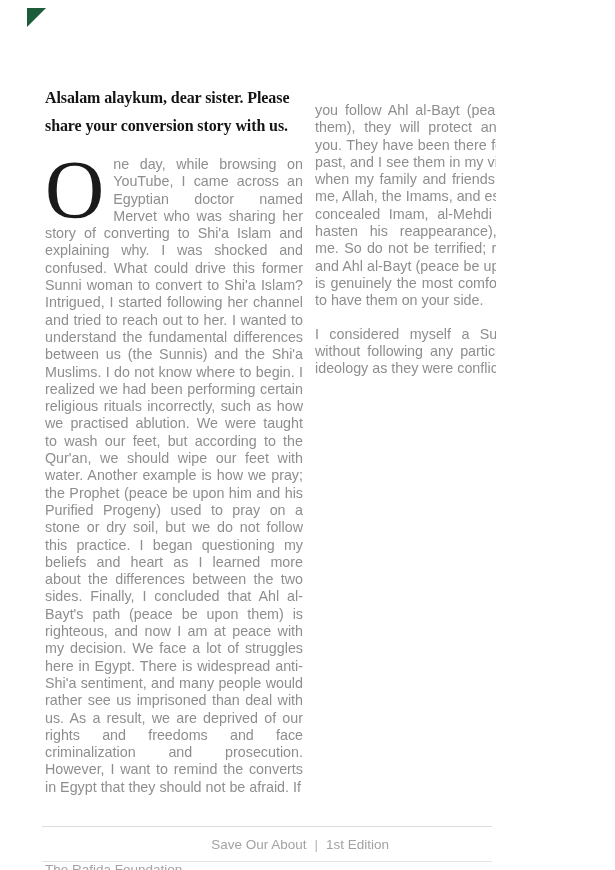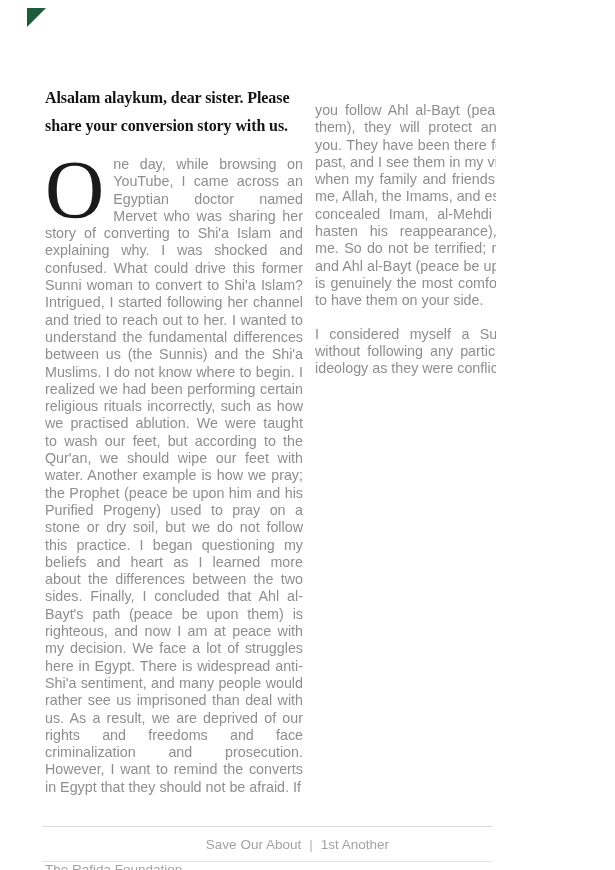--- a/index.html
+++ b/index.html
@@ -101,21 +101,21 @@
 
 
     <p class="body-para">I considered myself a Sunni Muslim without following any particular sect or ideology as they were conflicting.</p>
   </div>
 
   <div class="footer-rule-top"></div>
 
   <div class="footer-publisher">The Rafida Foundation</div>
 
   <div class="footer-right">
-    <span>Save Our About</span><span class="sep">|</span><span>1st Another</span>
+    <span>Save Our About</span><span class="sep">|</span><span>1st Edition</span>
   </div>
 
   <div class="footer-divider"></div>
 
   <div class="footer-page">52</div>
 
   <div class="footer-rule-bottom"></div>
 
 </div>
 

